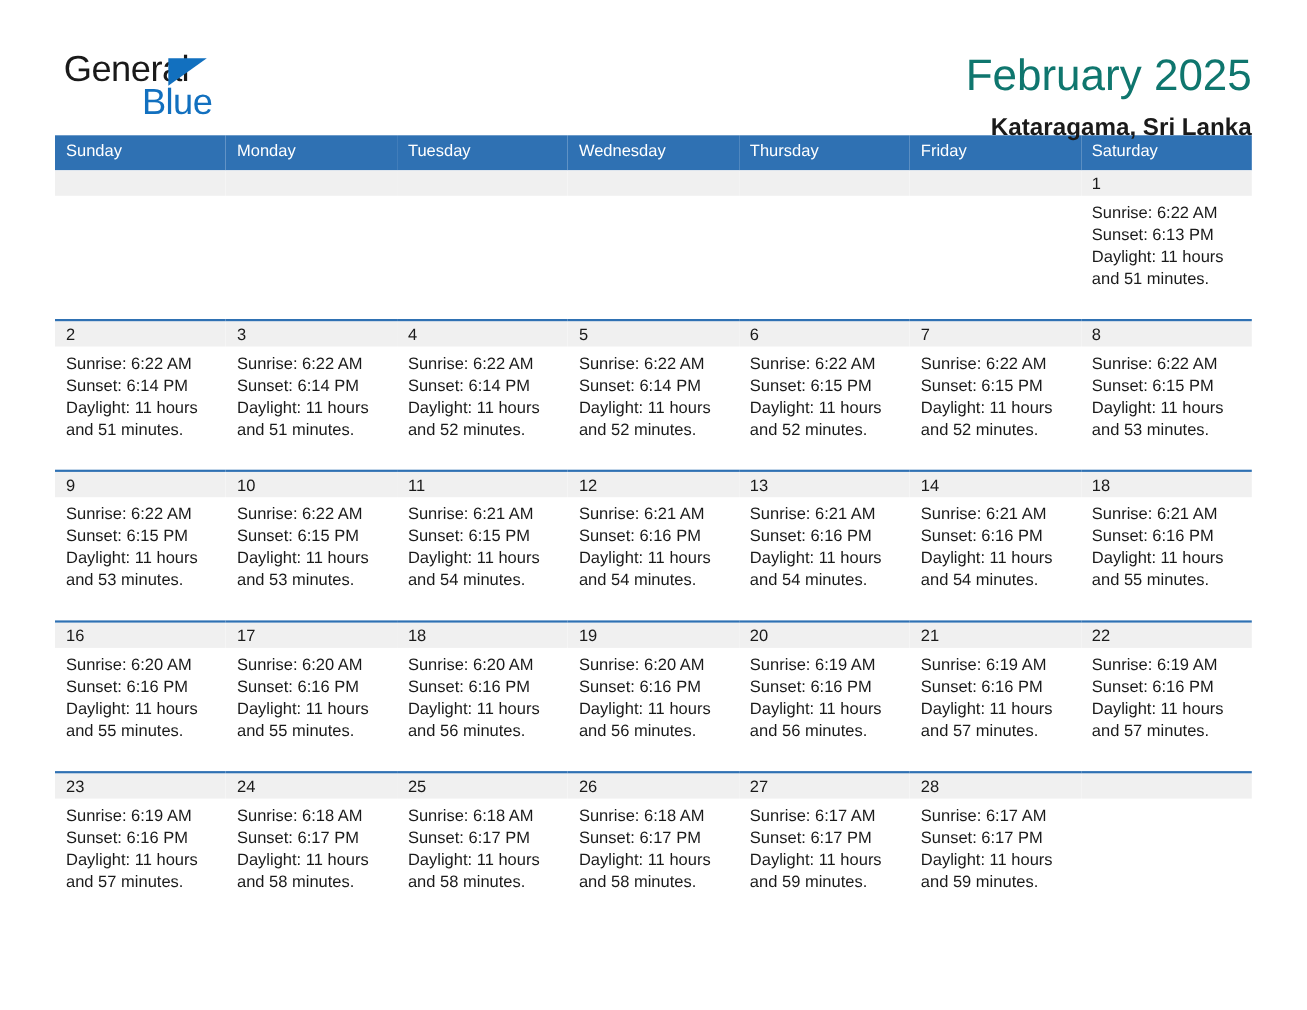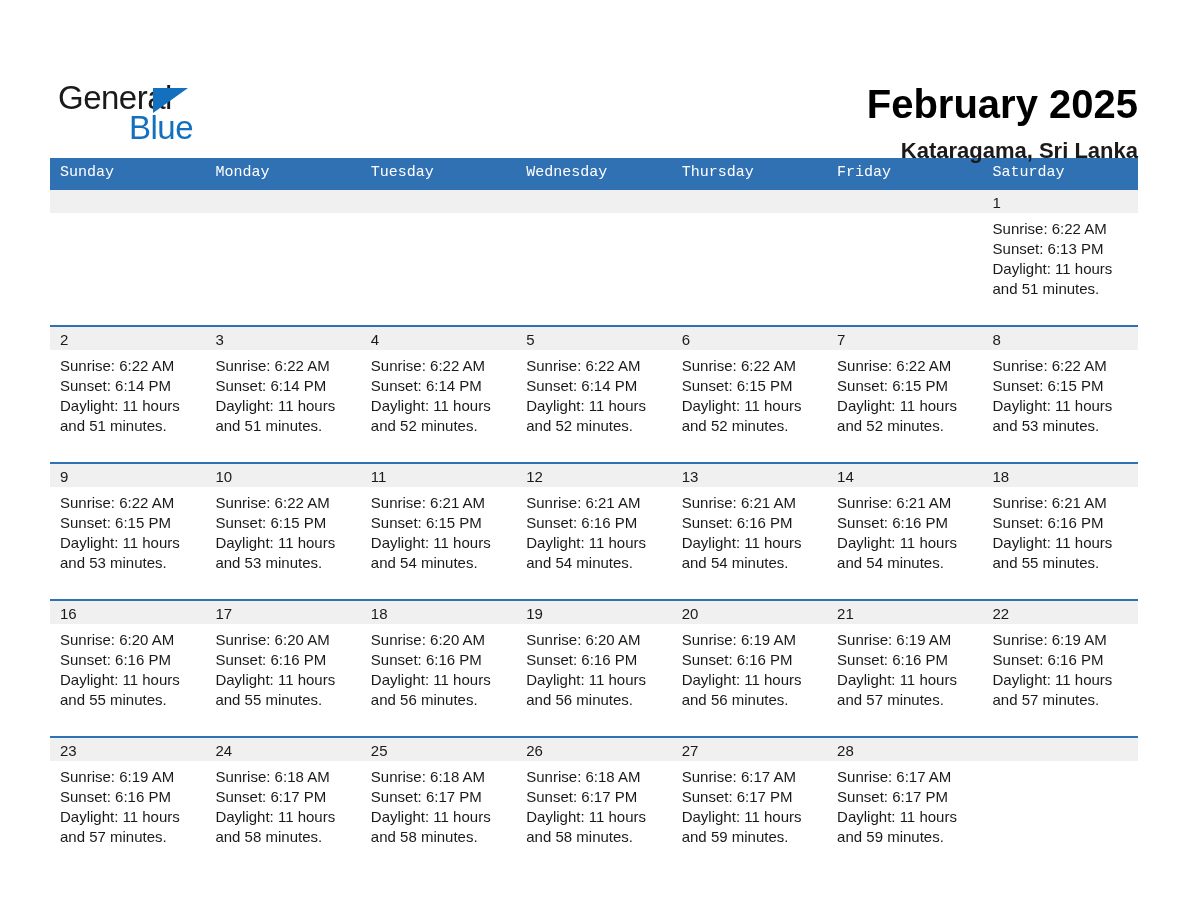--- a/index.html
+++ b/index.html
@@ -23,21 +23,20 @@
   }
 
   
   .header {
     display: flex;
     align-items: flex-start;
     justify-content: space-between;
     height: 110px;
     padding-top: 46px;
     box-sizing: border-box;
-    margin-top: 35px;
   }
   .logo {
     position: relative;
     width: 200px;
     height: 64px;
     line-height: 1;
     user-select: none;
   }
   .logo-general {
     position: absolute;
@@ -63,22 +62,22 @@
     font-size: 33px;
     color: #1270bf;
     letter-spacing: -0.5px;
   }
   .title-block {
     text-align: right;
     padding-top: 2px;
   }
   .title {
     font-size: 40px;
-    font-weight: bold;
-    color: #000000;
+    font-weight: normal;
+    color: #0f766e;
     line-height: 1.05;
     margin: 0;
     letter-spacing: 0px;
   }
   .subtitle {
     font-size: 22px;
     font-weight: bold;
     color: #1a1a1a;
     margin: 14px 0 0 0;
     line-height: 1.1;
@@ -92,21 +91,20 @@
     table-layout: fixed;
   }
   .calendar th {
     background: #2f71b3;
     color: #ffffff;
     font-size: 15px;
     font-weight: normal;
     text-align: left;
     padding: 7px 0 8px 10px;
     line-height: 1.1;
-    font-family: Liberation Mono, monospace;
   }
   .calendar td {
     vertical-align: top;
     padding: 0;
     border-top: 2px solid #2f71b3;
     height: 135px;
     background: #ffffff;
   }
   .calendar tr.week-first td {
     border-top: none;

